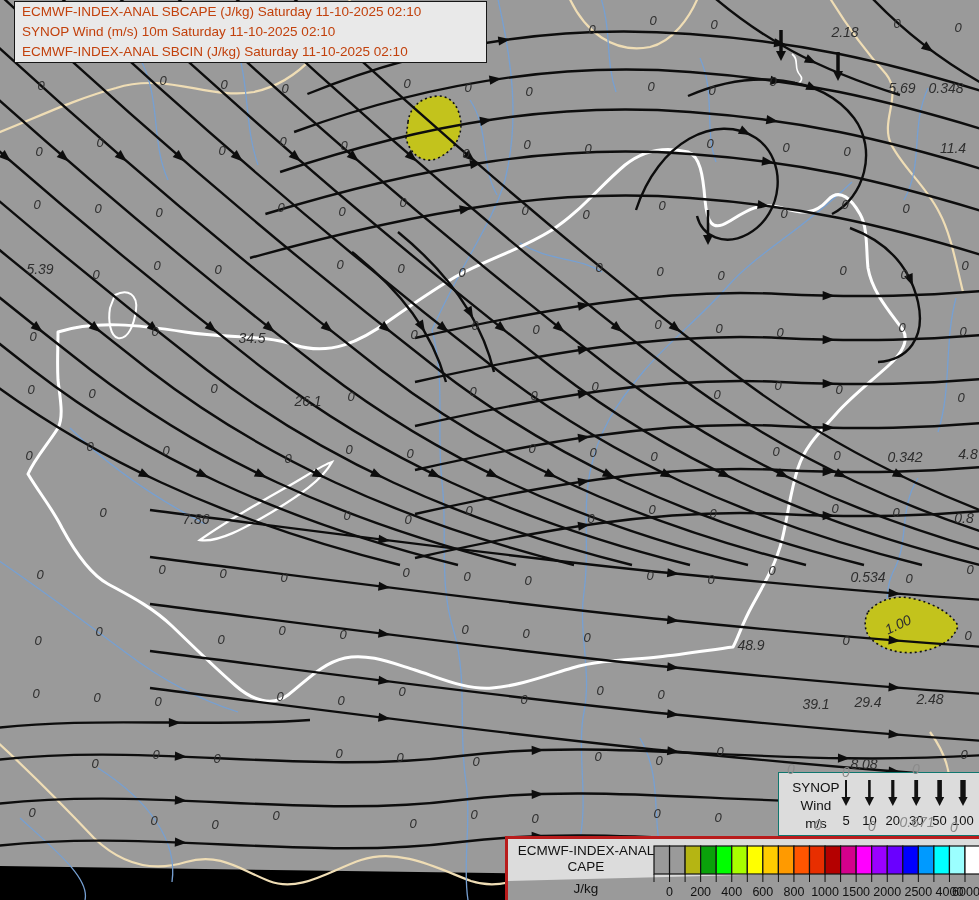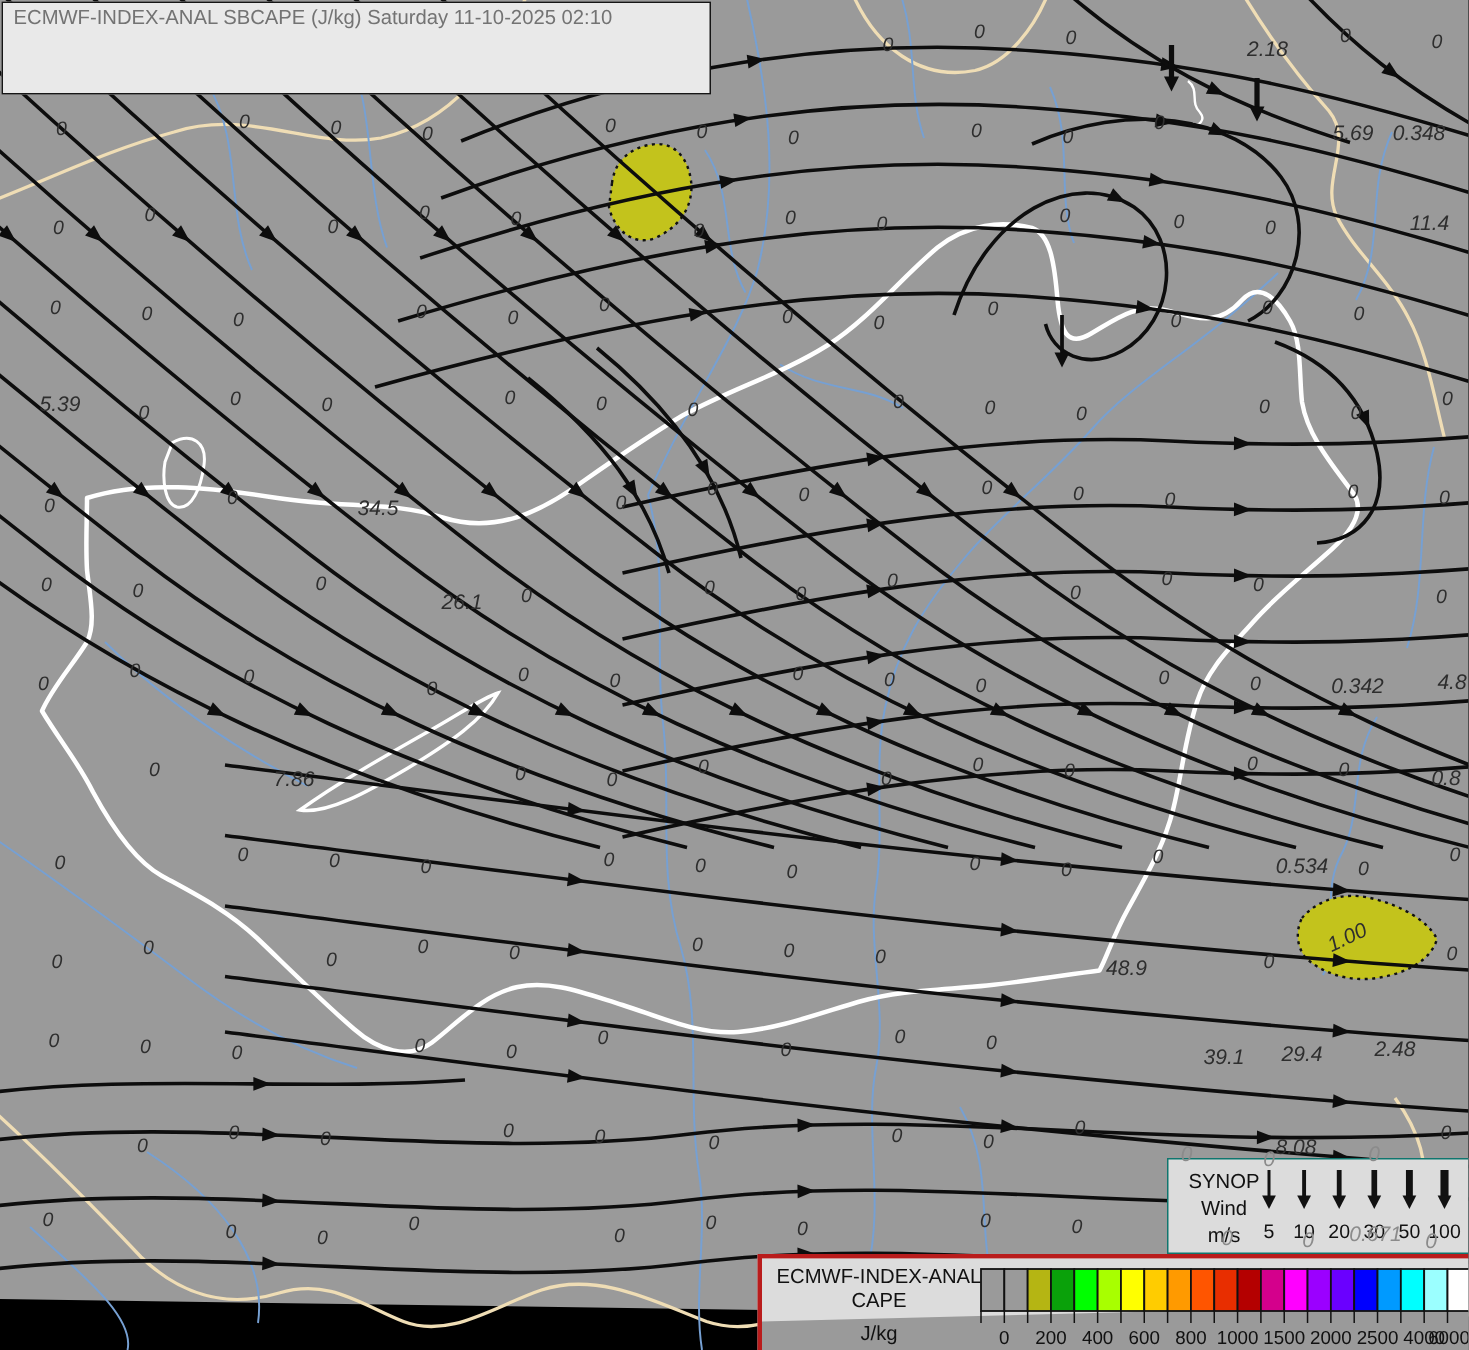--- a/index.html
+++ b/index.html
@@ -1,22 +1,22 @@
 <!DOCTYPE html>
 <html><head>
 <meta charset="utf-8">
 <style>
   html,body{margin:0;padding:0;background:#000;}
   .stage{position:relative;width:979px;height:900px;overflow:hidden;background:#9a9a9a;
          font-family:"Liberation Sans",sans-serif;}
   .stage svg{display:block;}
   #map-svg{position:absolute;left:0;top:0;z-index:0;}
   #labels-svg{position:absolute;left:0;top:0;z-index:5;pointer-events:none;}
-  .title-box{position:absolute;left:1px;top:1px;width:464px;height:60px;z-index:2;
-             background:#e9e9e9;border:1px solid #161616;color:#737373;
+  .title-box{position:absolute;left:14px;top:1px;width:464px;height:60px;z-index:2;
+             background:#e9e9e9;border:1px solid #161616;color:#c2410c;
              font-size:13.5px;line-height:20px;padding-left:7px;white-space:nowrap;}
   .synop-box{position:absolute;left:778px;top:772px;width:200px;height:62px;z-index:3;
              background:#dcdcdc;border:1px solid #0f766e;}
   .cape-box{position:absolute;left:505px;top:836px;width:473px;height:63px;z-index:3;
             background:#dcdcdc;border:3px solid #b91c1c;}
 </style>
 </head>
 <body>
 
 <div class="stage">
@@ -185,20 +185,22 @@
       <line x1="781" y1="30" x2="781" y2="52" stroke="#0d0d0d" stroke-width="3.5"></line>
       <polygon points="781,61 776,51 786,51" fill="#0d0d0d"></polygon>
       <line x1="838" y1="52" x2="838" y2="72" stroke="#0d0d0d" stroke-width="3.5"></line>
       <polygon points="838,81 833,71 843,71" fill="#0d0d0d"></polygon>
       <line x1="708" y1="210" x2="708" y2="236" stroke="#0d0d0d" stroke-width="2.5"></line>
       <polygon points="708,245 703,235 713,235" fill="#0d0d0d"></polygon>
     </svg>
 
   <div class="title-box">
     <div>ECMWF-INDEX-ANAL SBCAPE (J/kg) Saturday 11-10-2025 02:10</div>
+    <div>SYNOP Wind (m/s) 10m Saturday 11-10-2025 02:10</div>
+    <div>ECMWF-INDEX-ANAL SBCIN (J/kg) Saturday 11-10-2025 02:10</div>
   </div>
 
   <div class="synop-box">
     <svg id="synop-svg" width="200" height="62">
         <text x="37" y="19" font-size="13.5" text-anchor="middle" fill="#111" font-family="&quot;Liberation Sans&quot;,sans-serif">SYNOP</text>
         <text x="37" y="37" font-size="13.5" text-anchor="middle" fill="#111" font-family="&quot;Liberation Sans&quot;,sans-serif">Wind</text>
         <text x="37" y="55" font-size="13.5" text-anchor="middle" fill="#111" font-family="&quot;Liberation Sans&quot;,sans-serif">m/s</text>
         <line x1="67" y1="7" x2="67" y2="26" stroke="#111" stroke-width="2"></line>
         <polygon points="67,33 62.4,24 71.6,24" fill="#111"></polygon>
         <text x="67" y="52" font-size="13" text-anchor="middle" fill="#111" font-family="&quot;Liberation Sans&quot;,sans-serif">5</text>

